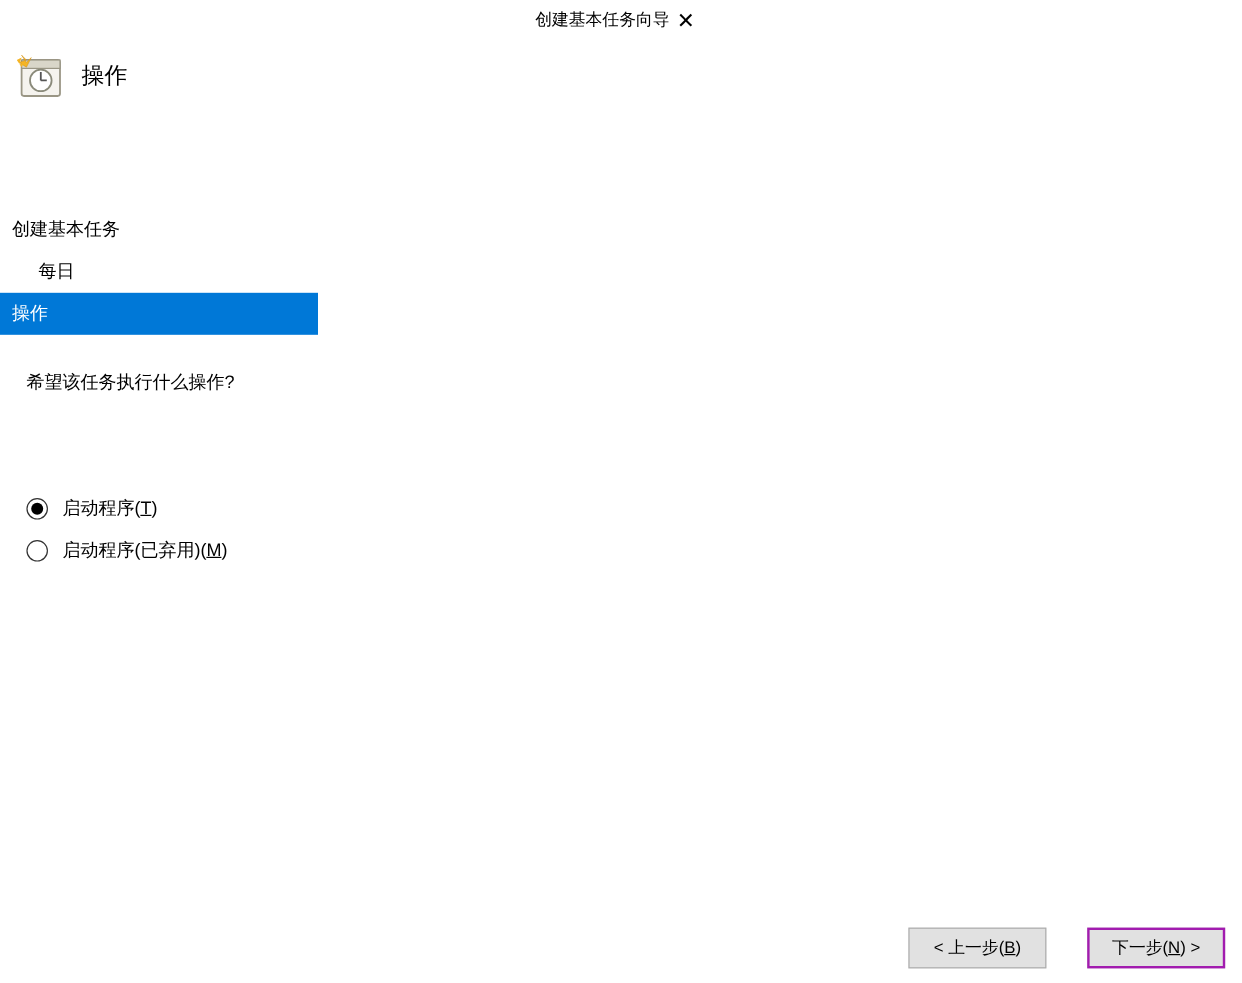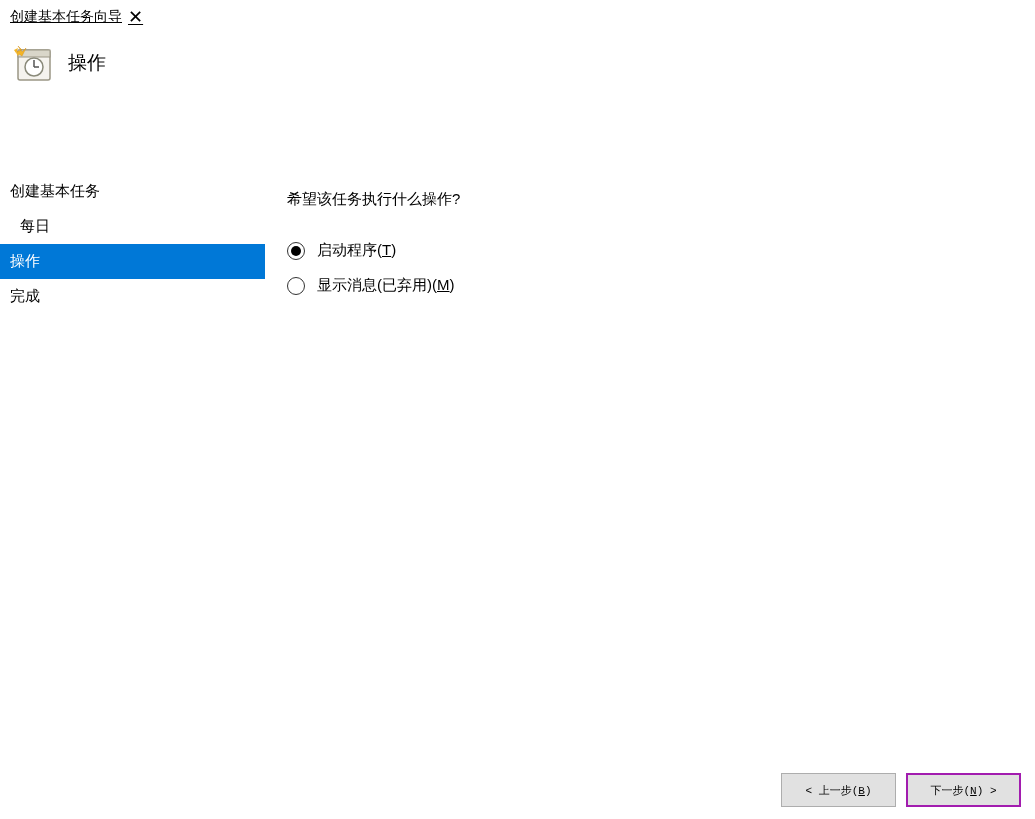--- a/index.html
+++ b/index.html
@@ -12,25 +12,24 @@
       font-size: 14px;
       background: #ffffff;
       color: #000000;
       width: 1035px;
       height: 819px;
       overflow: hidden;
       position: relative;
     }
     .titlebar {
       display: flex;
-      justify-content: flex-start;
+      justify-content: center;
       align-items: flex-start;
       padding: 8px 14px 4px 10px;
       height: 36px;
-      text-decoration: underline;
     }
     .titlebar-title {
       font-size: 14px;
     }
     .close-btn {
       font-size: 18px;
       font-weight: 300;
       cursor: default;
       padding: 0 6px;
       line-height: 1;
@@ -55,44 +54,45 @@
       font-size: 19px;
       color: #000;
     }
     .main-area {
       display: flex;
       position: absolute;
       top: 160px;
       left: 0;
       right: 0;
       bottom: 60px;
+      flex-direction: column;
     }
     .sidebar {
       width: 265px;
       padding-top: 14px;
     }
     .sidebar-item {
       padding: 8px 10px 8px 10px;
       font-size: 15px;
       cursor: default;
     }
     .sidebar-item.sub {
-      padding-left: 20px;
+      padding-left: 32px;
     }
     .sidebar-item.selected {
       background: #0078d7;
       color: #ffffff;
     }
     .content {
       flex: 1;
       padding: 30px 20px 10px 22px;
     }
     .content-question {
       font-size: 15px;
-      margin-bottom: 32px;
+      margin-bottom: 86px;
     }
     .radio-group {
     }
     .radio-option {
       display: flex;
       align-items: flex-end;
       margin-bottom: 16px;
       cursor: default;
     }
     .radio-circle {
@@ -124,24 +124,25 @@
       bottom: 12px;
       right: 14px;
       display: flex;
       gap: 10px;
     }
     .btn {
       min-width: 115px;
       height: 34px;
       background: #e1e1e1;
       border: 1px solid #adadad;
-      font-family: Liberation Mono, monospace;
-      font-size: 11px;
+      font-family: Liberation Sans, sans-serif;
+      font-size: 14px;
       cursor: default;
       padding: 0 14px;
+      margin-left: 24px;
     }
     .btn.cancel {
       min-width: 100px;
     }
     .btn.default {
       border: 2px solid #a21caf;
     }
     .btn .ul {
       text-decoration: underline;
     }
@@ -167,40 +168,39 @@
     </svg>
   </div>
   <div class="header-title">操作</div>
 </div>
 
 <div class="main-area">
   <div class="sidebar">
     <div class="sidebar-item">创建基本任务</div>
     <div class="sidebar-item sub">每日</div>
     <div class="sidebar-item selected">操作</div>
-    <div class="sidebar-item">完成</div>
   </div>
 
   <div class="content">
     <div class="content-question">希望该任务执行什么操作?</div>
 
     <div class="radio-group">
 
       <div class="radio-option">
         <div class="radio-circle checked"></div>
         <span class="radio-label">
           <span>启动程序(</span><span class="radio-underline">T</span><span>)</span>
         </span>
       </div>
 
 
       <div class="radio-option">
         <div class="radio-circle"></div>
         <span class="radio-label">
-          <span>显示消息(已弃用)(</span><span class="radio-underline">M</span><span>)</span>
+          <span>启动程序(已弃用)(</span><span class="radio-underline">M</span><span>)</span>
         </span>
       </div>
 
     </div>
   </div>
 </div>
 
 <div class="footer">
   <button class="btn">
     <span>&lt; 上一步(</span><span class="ul">B</span><span>)</span>

